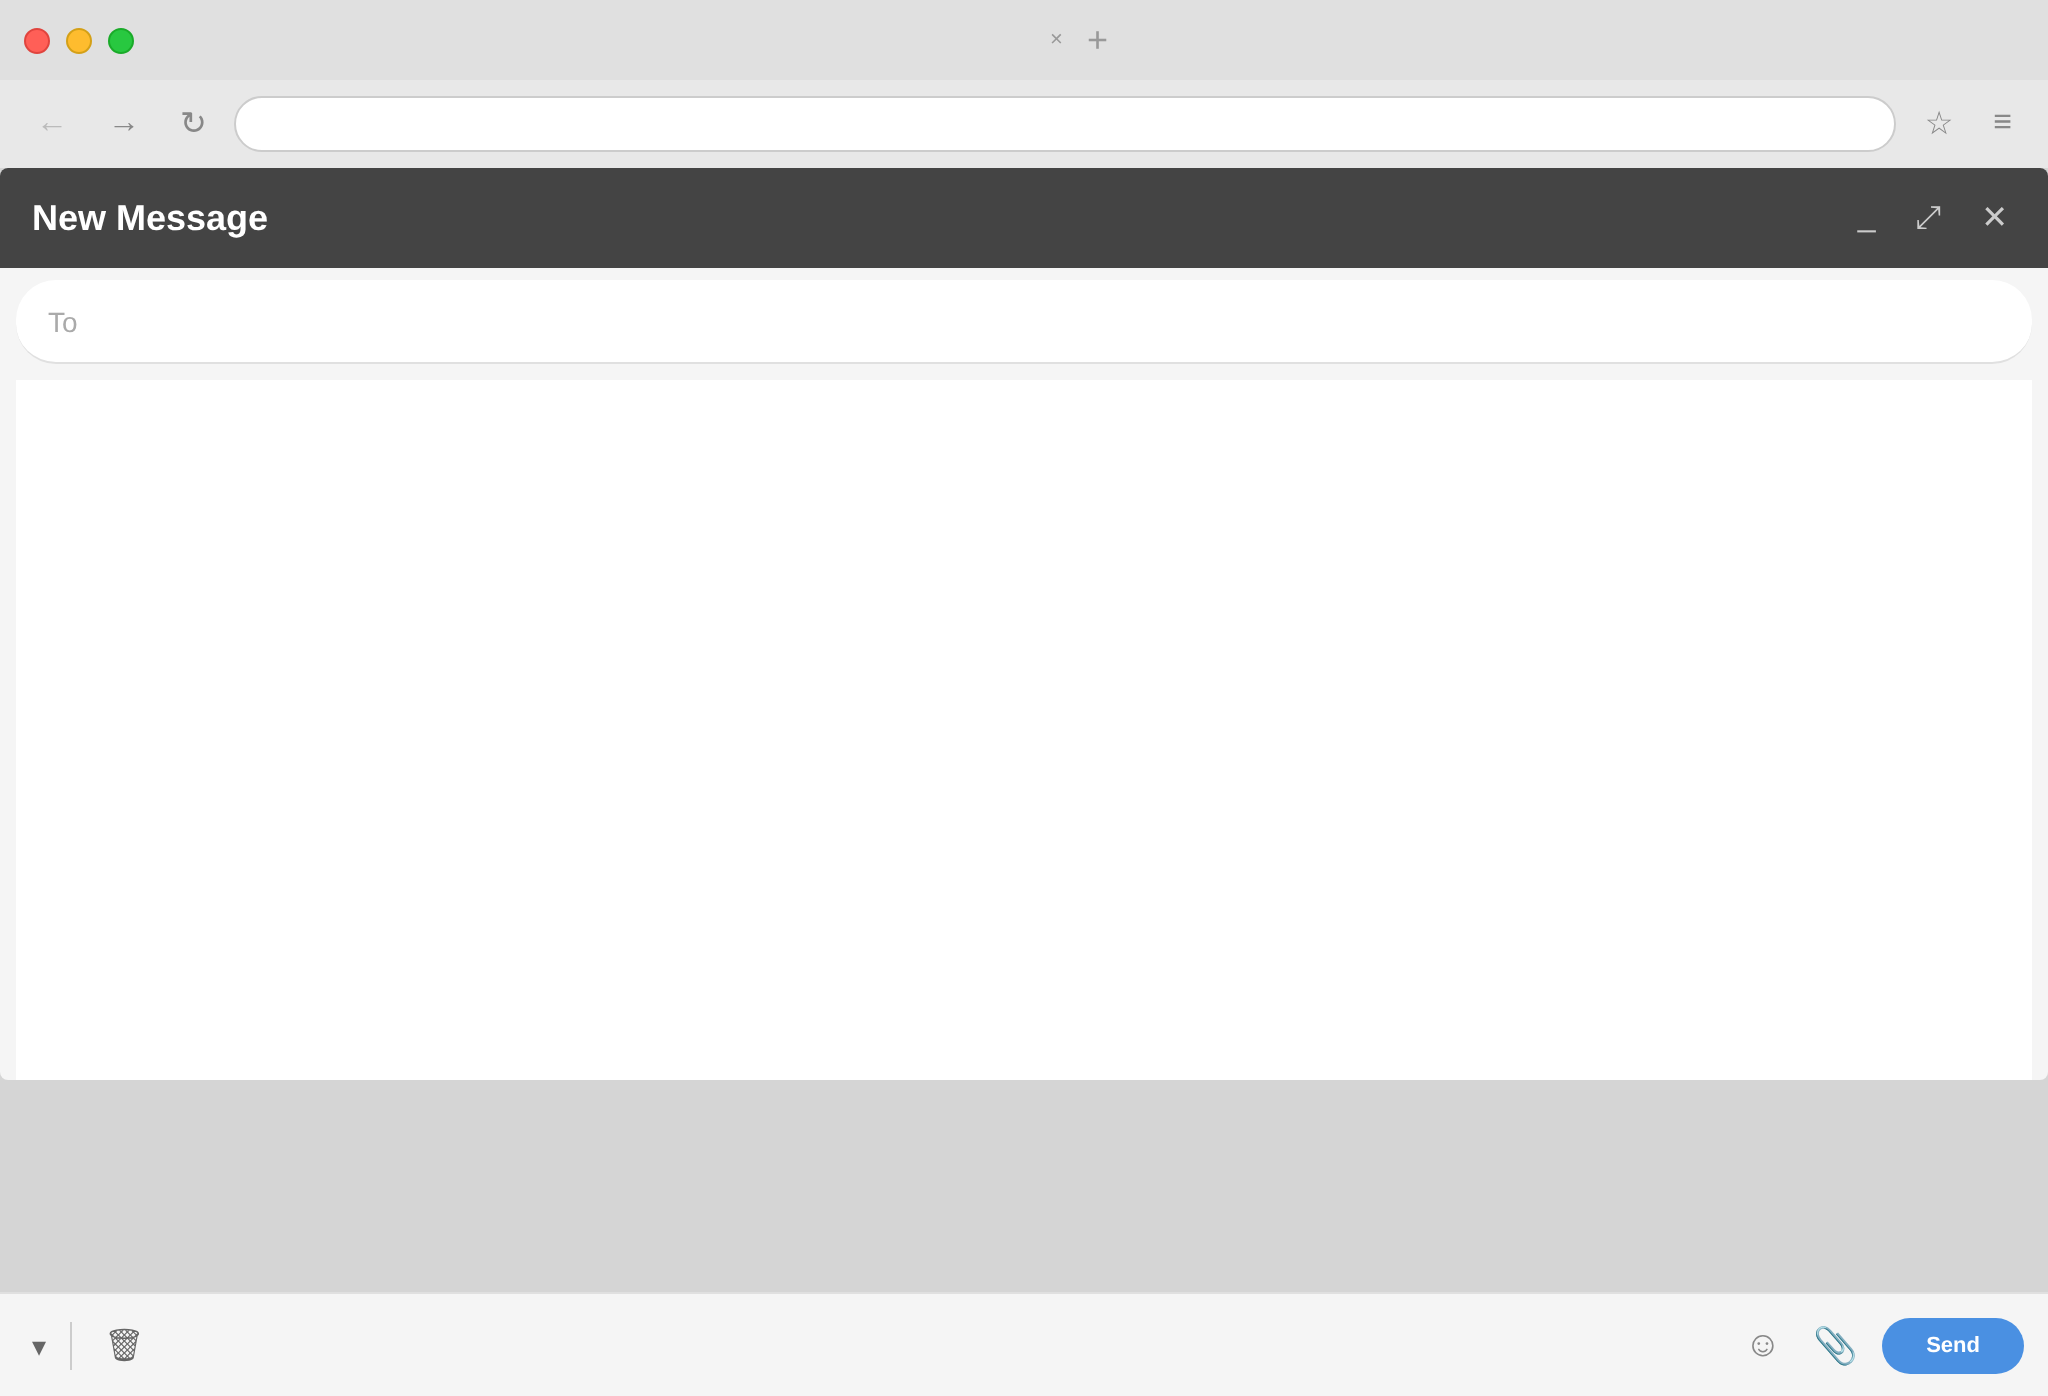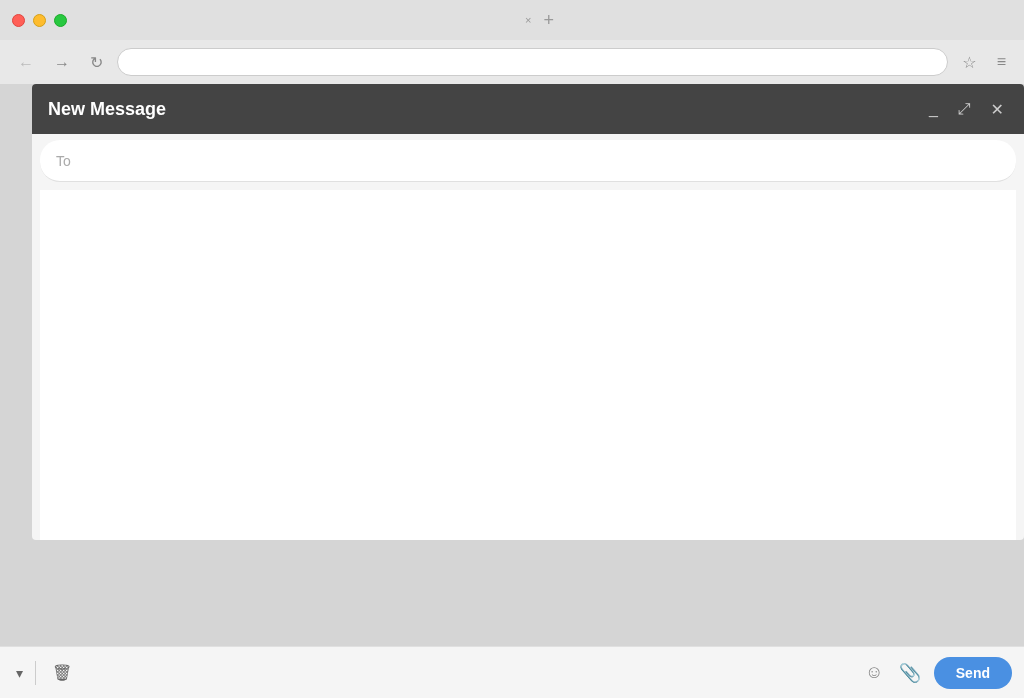--- a/index.html
+++ b/index.html
@@ -241,29 +241,28 @@
       font-size: 18px;
       padding: 4px;
     }
 
     .send-btn {
       background: #4a90e2;
       color: white;
       border: none;
       border-radius: 20px;
       padding: 8px 22px;
-      font-size: 14px;
+      font-size: 11px;
       font-weight: 600;
       cursor: pointer;
     }
 
     .main-content {
       position: relative;
       height: calc(698px - 84px);
-      padding-left: 32px;
     }
   </style>
 </head>
 <body>
 
 <div class="browser-chrome">
   <div class="title-bar">
     <div class="traffic-lights">
       <div class="traffic-light red"></div>
       <div class="traffic-light yellow"></div>

